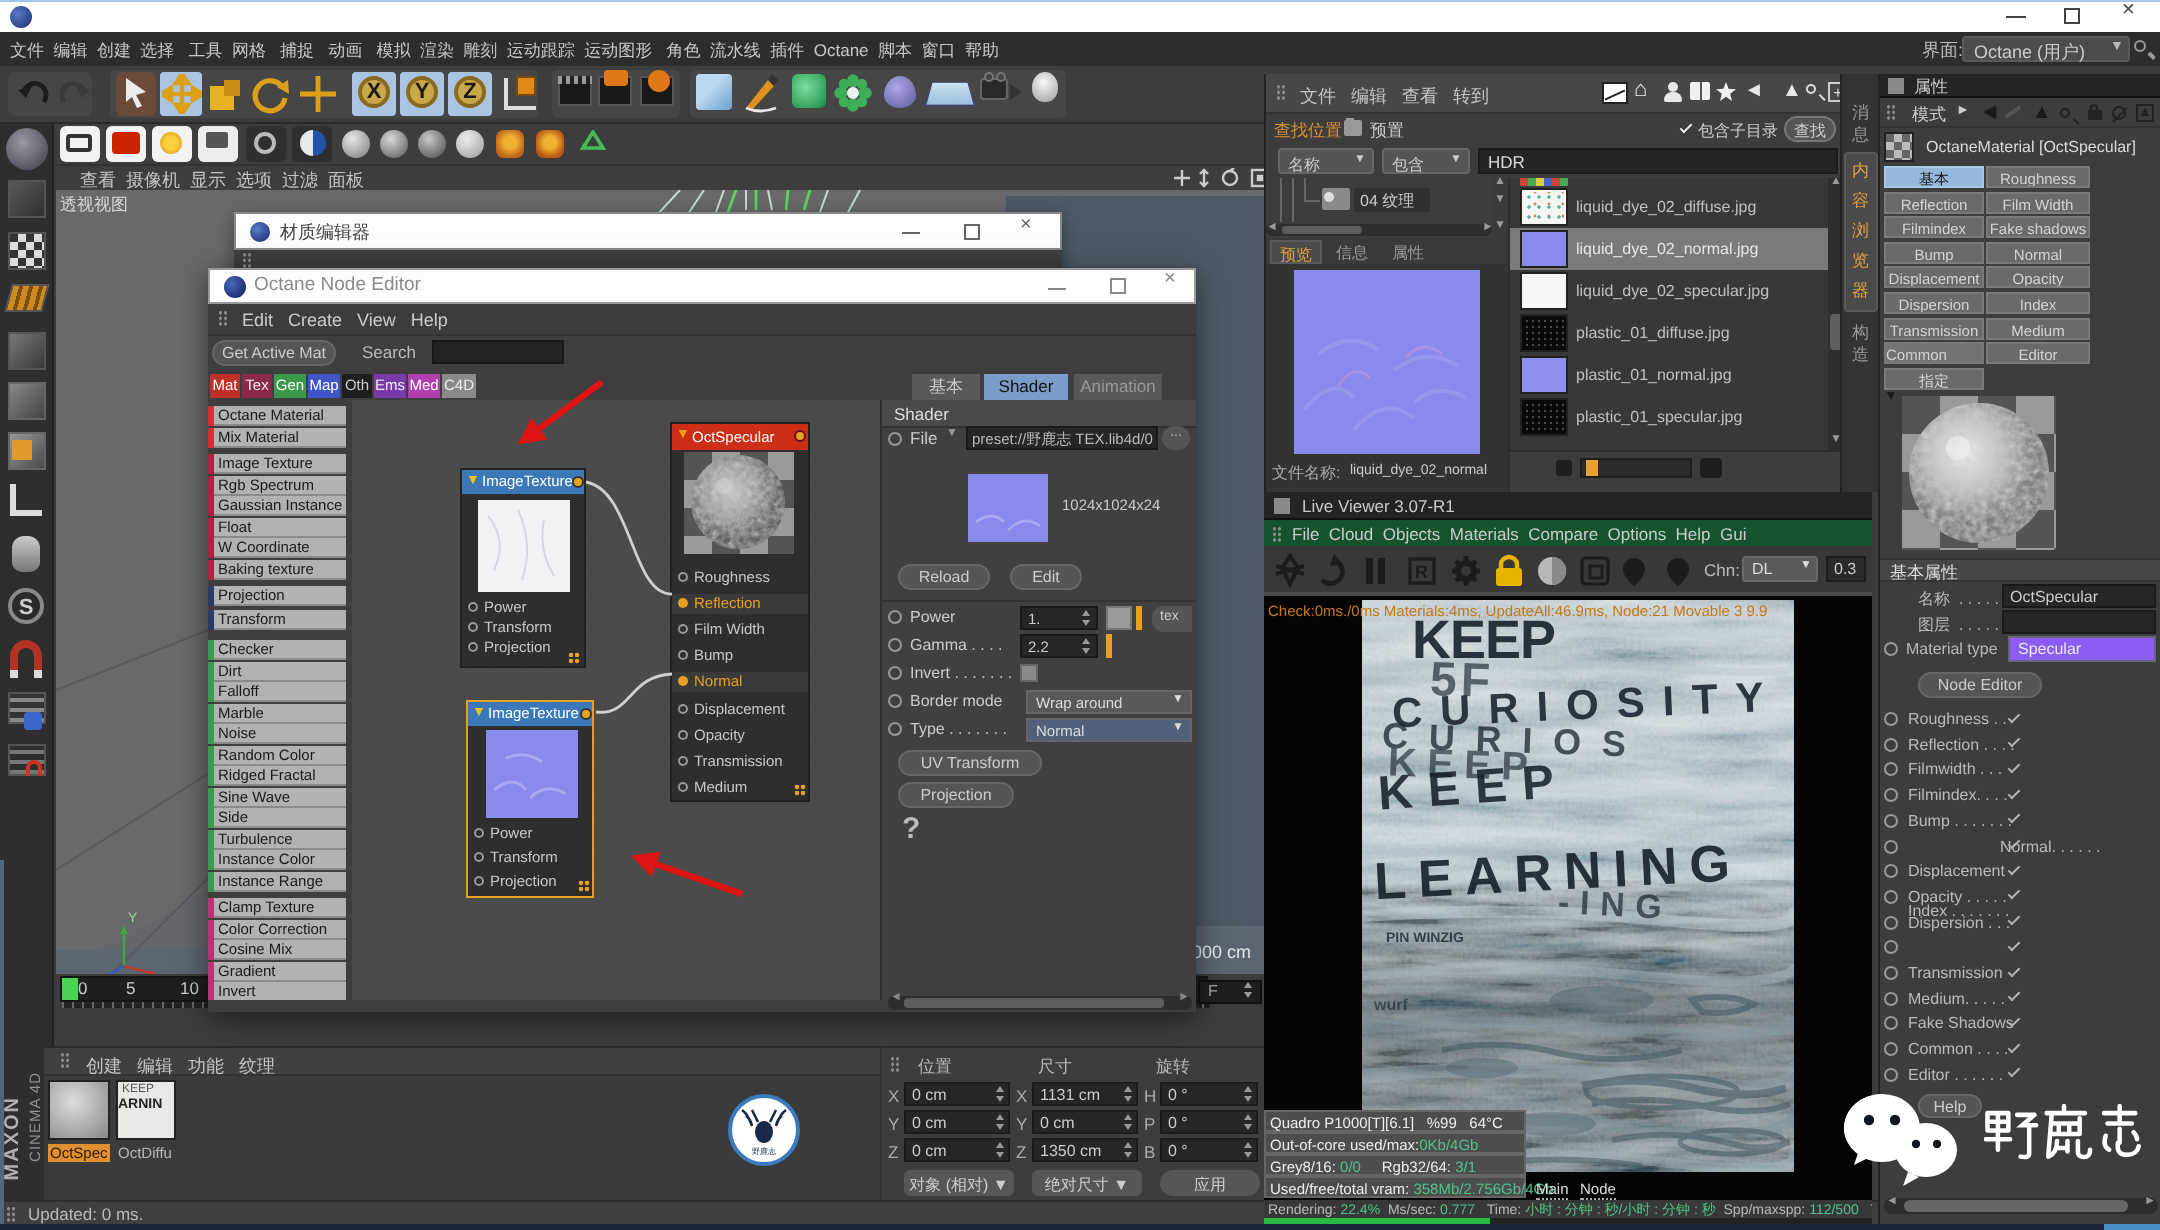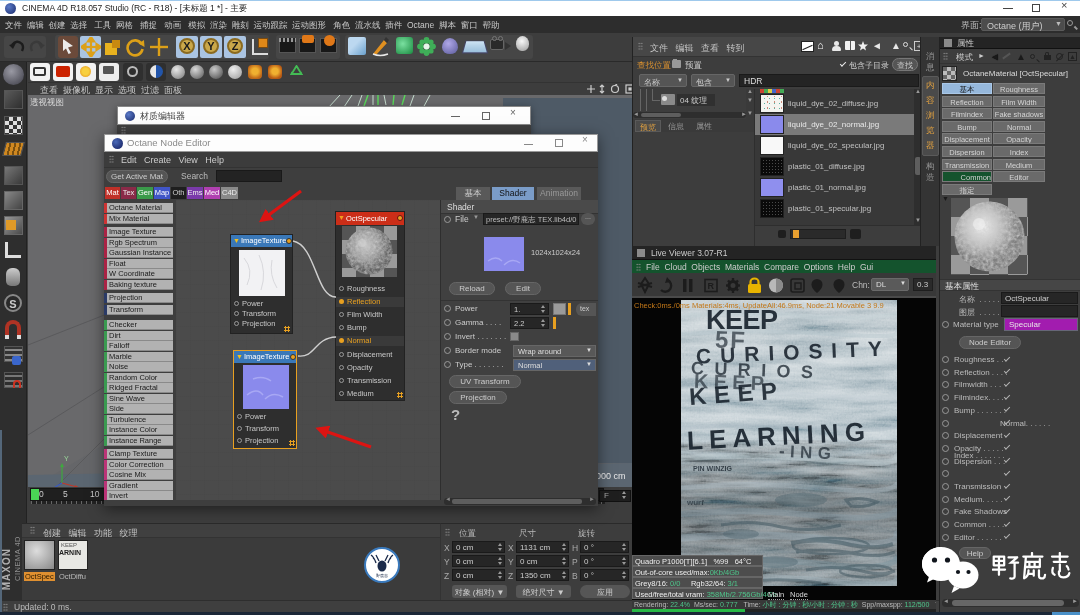--- a/index.html
+++ b/index.html
@@ -10,21 +10,20 @@
 .abs { position:absolute; }
 .txt { white-space:nowrap; }
 </style>
 </head>
 <body>
 <div id="root">
 
 <div class="abs" style="left:0;top:0;width:1080px;height:1px;background:#9fc9ec;"></div>
 <div class="abs" style="left:0;top:1px;width:1080px;height:15px;background:#ffffff;">
   <div class="abs" style="left:5px;top:2px;width:11px;height:11px;border-radius:50%;background:radial-gradient(circle at 35% 35%,#5a7ac8,#1a2a6a);"></div>
-  <div class="abs txt" style="left:22px;top:2px;font-size:8.5px;color:#222;">CINEMA 4D R18.057 Studio (RC - R18) - [未标题 1 *] - 主要</div>
   <div class="abs" style="left:1003px;top:7px;width:10px;height:1px;background:#444;"></div>
   <div class="abs" style="left:1032px;top:3px;width:8px;height:8px;border:1px solid #444;"></div>
   <div class="abs txt" style="left:1061px;top:-2px;font-size:11px;color:#444;">×</div>
 </div>
 
 <div class="abs" style="left:0;top:16px;width:1080px;height:17px;background:#2d2d2d;">
   <div class="abs txt" style="left:5px;top:4px;font-size:8.5px;color:#c8c8c8;letter-spacing:0;">文件&nbsp;&nbsp;编辑&nbsp;&nbsp;创建&nbsp;&nbsp;选择&nbsp;&nbsp;&nbsp;工具&nbsp;&nbsp;网格&nbsp;&nbsp;&nbsp;捕捉&nbsp;&nbsp;&nbsp;动画&nbsp;&nbsp;&nbsp;模拟&nbsp;&nbsp;渲染&nbsp;&nbsp;雕刻&nbsp;&nbsp;运动跟踪&nbsp;&nbsp;运动图形&nbsp;&nbsp;&nbsp;角色&nbsp;&nbsp;流水线&nbsp;&nbsp;插件&nbsp;&nbsp;Octane&nbsp;&nbsp;脚本&nbsp;&nbsp;窗口&nbsp;&nbsp;帮助</div>
   <div class="abs txt" style="left:961px;top:3px;font-size:9px;color:#bbb;">界面:</div>
   <div class="abs" style="left:981px;top:2px;width:84px;height:13px;background:#4c4c4c;border:1px solid #5a5a5a;border-radius:2px;">
     <div class="abs txt" style="left:5px;top:1px;font-size:9px;color:#ccc;">Octane (用户)</div>
@@ -689,20 +688,31 @@
         <div class="abs txt" style="left:1px;top:8px;font-size:6px;color:#999;">▼</div>
         <div class="abs txt" style="left:1px;top:21px;font-size:6px;color:#999;">▼</div>
       </div>
 
   <div class="abs" style="left:0;top:82px;width:121px;height:13px;background:#3a3a3a;">
     <div class="abs" style="left:2px;top:1px;width:26px;height:12px;background:#4a4a4a;border:1px solid #5a5a5a;color:#e0a040;font-size:8px;text-align:center;padding-top:1px;">预览</div>
     <div class="abs" style="left:30px;top:1px;width:26px;height:12px;color:#999;font-size:8px;text-align:center;padding-top:1px;">信息</div>
     <div class="abs" style="left:58px;top:1px;width:26px;height:12px;color:#999;font-size:8px;text-align:center;padding-top:1px;">属性</div>
   </div>
 
+  <div class="abs" style="left:0;top:95px;width:121px;height:114px;background:#333;">
+    <div class="abs" style="left:14px;top:3px;width:93px;height:92px;background:#8a8aec;"></div>
+    <svg class="abs" style="left:14px;top:3px;" width="93" height="92">
+      <g stroke="#9898f0" stroke-width="2" fill="none" opacity="0.8">
+      <path d="M5 70 Q20 52 30 64 M30 80 Q45 62 60 74 M12 42 Q28 30 42 40 M50 50 Q66 38 82 48 M60 66 Q72 56 86 64"></path>
+      </g>
+      <path d="M22 58 Q30 46 38 54 M56 44 Q64 34 74 42" stroke="#b794e2" stroke-width="1.4" fill="none" opacity="0.7"></path>
+    </svg>
+    <div class="abs txt" style="left:3px;top:99px;font-size:8px;color:#aaa;">文件名称:</div>
+    <div class="abs txt" style="left:42px;top:100px;font-size:7px;color:#ccc;">liquid_dye_02_normal</div>
+  </div>
 
   <div class="abs" id="filelist" style="left:121px;top:52px;width:167px;height:157px;background:#383838;border-left:1px solid #2e2e2e;overflow:hidden;">
     <div class="abs" style="left:5px;top:-2px;width:24px;height:6px;background:repeating-linear-gradient(90deg,#cc4433 0 4px,#44aa55 4px 8px,#ddcc44 8px 12px,#4466cc 12px 16px);"></div>
     <div class="abs" style="left:5px;top:5px;width:24px;height:19px;background:#f4f4f0;border:1px solid #222;"></div>
     <div class="abs" style="left:7px;top:7px;width:20px;height:15px;background:radial-gradient(circle,#5ab0a0 0.7px,transparent 1px) 0 0/5px 5px,radial-gradient(circle,#cc8877 0.6px,transparent 0.9px) 2px 3px/7px 6px;"></div>
     <div class="abs txt" style="left:33px;top:10px;font-size:8px;color:#c0c0c0;">liquid_dye_02_diffuse.jpg</div>
     <div class="abs" style="left:0;top:25px;width:159px;height:21px;background:#7a7a7a;"></div>
     <div class="abs" style="left:5px;top:26px;width:24px;height:19px;background:#8a8aec;border:1px solid #222;"></div>
     <div class="abs txt" style="left:33px;top:31px;font-size:8px;color:#e8e8e8;">liquid_dye_02_normal.jpg</div>
     <div class="abs" style="left:5px;top:47px;width:24px;height:19px;background:#f8f8f8;border:1px solid #222;"></div>
@@ -917,21 +927,21 @@
   <div class="abs" style="left:2px;top:71.2px;width:50px;height:11px;background:#6a6a6a;border:1px solid #7a7a7a;color:#d4d4d4;font-size:7.5px;text-align:center;padding-top:1px;white-space:nowrap;overflow:hidden;">Filmindex</div>
   <div class="abs" style="left:53px;top:71.2px;width:52px;height:11px;background:#6a6a6a;border:1px solid #7a7a7a;color:#d4d4d4;font-size:7.5px;text-align:center;padding-top:1px;white-space:nowrap;overflow:hidden;">Fake shadows</div>
   <div class="abs" style="left:2px;top:83.8px;width:50px;height:11px;background:#6a6a6a;border:1px solid #7a7a7a;color:#d4d4d4;font-size:7.5px;text-align:center;padding-top:1px;white-space:nowrap;overflow:hidden;">Bump</div>
   <div class="abs" style="left:53px;top:83.8px;width:52px;height:11px;background:#6a6a6a;border:1px solid #7a7a7a;color:#d4d4d4;font-size:7.5px;text-align:center;padding-top:1px;white-space:nowrap;overflow:hidden;">Normal</div>
   <div class="abs" style="left:2px;top:96.39999999999999px;width:50px;height:11px;background:#6a6a6a;border:1px solid #7a7a7a;color:#d4d4d4;font-size:7.5px;text-align:center;padding-top:1px;white-space:nowrap;overflow:hidden;">Displacement</div>
   <div class="abs" style="left:53px;top:96.39999999999999px;width:52px;height:11px;background:#6a6a6a;border:1px solid #7a7a7a;color:#d4d4d4;font-size:7.5px;text-align:center;padding-top:1px;white-space:nowrap;overflow:hidden;">Opacity</div>
   <div class="abs" style="left:2px;top:108.99999999999999px;width:50px;height:11px;background:#6a6a6a;border:1px solid #7a7a7a;color:#d4d4d4;font-size:7.5px;text-align:center;padding-top:1px;white-space:nowrap;overflow:hidden;">Dispersion</div>
   <div class="abs" style="left:53px;top:108.99999999999999px;width:52px;height:11px;background:#6a6a6a;border:1px solid #7a7a7a;color:#d4d4d4;font-size:7.5px;text-align:center;padding-top:1px;white-space:nowrap;overflow:hidden;">Index</div>
   <div class="abs" style="left:2px;top:121.59999999999998px;width:50px;height:11px;background:#6a6a6a;border:1px solid #7a7a7a;color:#d4d4d4;font-size:7.5px;text-align:center;padding-top:1px;white-space:nowrap;overflow:hidden;">Transmission</div>
   <div class="abs" style="left:53px;top:121.59999999999998px;width:52px;height:11px;background:#6a6a6a;border:1px solid #7a7a7a;color:#d4d4d4;font-size:7.5px;text-align:center;padding-top:1px;white-space:nowrap;overflow:hidden;">Medium</div>
-  <div class="abs" style="left:2px;top:134.2px;width:50px;height:11px;background:#14532d;border:1px solid #7a7a7a;color:#d4d4d4;font-size:7.5px;text-align:right;padding-top:1px;white-space:nowrap;overflow:hidden;">Common</div>
+  <div class="abs" style="left:2px;top:134.2px;width:50px;height:11px;background:#737373;border:1px solid #7a7a7a;color:#d4d4d4;font-size:7.5px;text-align:left;padding-top:1px;white-space:nowrap;overflow:hidden;">Common</div>
   <div class="abs" style="left:53px;top:134.2px;width:52px;height:11px;background:#6a6a6a;border:1px solid #7a7a7a;color:#d4d4d4;font-size:7.5px;text-align:center;padding-top:1px;white-space:nowrap;overflow:hidden;">Editor</div>
   <div class="abs" style="left:2px;top:146.79999999999998px;width:50px;height:11px;background:#6a6a6a;border:1px solid #7a7a7a;color:#d4d4d4;font-size:7.5px;text-align:center;padding-top:1px;">指定</div>
   <div class="abs txt" style="left:2px;top:158px;font-size:7px;color:#1a1a1a;">▼</div>
   <div class="abs" style="left:11px;top:161px;width:77px;height:77px;background:repeating-conic-gradient(#9a9a9a 0 25%,#555 0 50%) 0 0/38px 38px;"></div>
   <svg class="abs" style="left:11px;top:161px;" width="77" height="77">
         <defs>
           <radialGradient id="mb" cx="40%" cy="36%">
             <stop offset="0%" stop-color="#f2f2f2"></stop>
             <stop offset="55%" stop-color="#bcbcbc"></stop>
             <stop offset="100%" stop-color="#808080"></stop>
@@ -953,21 +963,21 @@
       </svg>
   <div class="abs" style="left:0;top:242px;width:141px;height:12px;background:#464646;border-top:1px solid #333;border-bottom:1px solid #333;">
         <div class="abs txt" style="left:5px;top:1px;font-size:8.5px;color:#ddd;">基本属性</div>
       </div>
   <div class="abs txt" style="left:19px;top:257px;font-size:8px;color:#bbb;">名称 &nbsp;. . . . . . .</div>
   <div class="abs" style="left:61px;top:255px;width:77px;height:12px;background:#262626;border:1px solid #1a1a1a;color:#ccc;font-size:8px;padding:1px 0 0 3px;">OctSpecular</div>
   <div class="abs txt" style="left:19px;top:270px;font-size:8px;color:#bbb;">图层 &nbsp;. . . . . . .</div>
   <div class="abs" style="left:61px;top:268px;width:77px;height:12px;background:#262626;border:1px solid #1a1a1a;"></div>
   <div class="abs" style="left:2px;top:284px;width:7px;height:7px;border-radius:50%;border:1px solid #999;"></div>
   <div class="abs txt" style="left:13px;top:283px;font-size:8px;color:#bbb;">Material type</div>
-  <div class="abs" style="left:64px;top:281px;width:74px;height:13px;background:#a21caf;border:1px solid #667;color:#e8e8e8;font-size:8px;padding:1px 0 0 4px;">Specular</div>
+  <div class="abs" style="left:64px;top:281px;width:74px;height:13px;background:#8b5cf6;border:1px solid #667;color:#e8e8e8;font-size:8px;padding:1px 0 0 4px;">Specular</div>
   <div class="abs" style="left:19px;top:299px;width:62px;height:13px;background:#555;border:1px solid #666;border-radius:7px;color:#ccc;font-size:8px;text-align:center;padding-top:1px;">Node Editor</div>
   <div class="abs" style="left:2px;top:319px;width:7px;height:7px;border-radius:50%;border:1px solid #999;"></div>
   <div class="abs txt" style="left:14px;top:318px;font-size:8px;color:#bbb;">Roughness . .</div>
   <div class="abs" style="left:64px;top:319.5px;width:6px;height:3px;border-left:1.6px solid #b4b4b4;border-bottom:1.6px solid #b4b4b4;transform:rotate(-45deg);"></div>
   <div class="abs" style="left:2px;top:331.7px;width:7px;height:7px;border-radius:50%;border:1px solid #999;"></div>
   <div class="abs txt" style="left:14px;top:330.7px;font-size:8px;color:#bbb;">Reflection . . . .</div>
   <div class="abs" style="left:64px;top:332.2px;width:6px;height:3px;border-left:1.6px solid #b4b4b4;border-bottom:1.6px solid #b4b4b4;transform:rotate(-45deg);"></div>
   <div class="abs" style="left:2px;top:344.4px;width:7px;height:7px;border-radius:50%;border:1px solid #999;"></div>
   <div class="abs txt" style="left:14px;top:343.4px;font-size:8px;color:#bbb;">Filmwidth . . .</div>
   <div class="abs" style="left:64px;top:344.9px;width:6px;height:3px;border-left:1.6px solid #b4b4b4;border-bottom:1.6px solid #b4b4b4;transform:rotate(-45deg);"></div>

